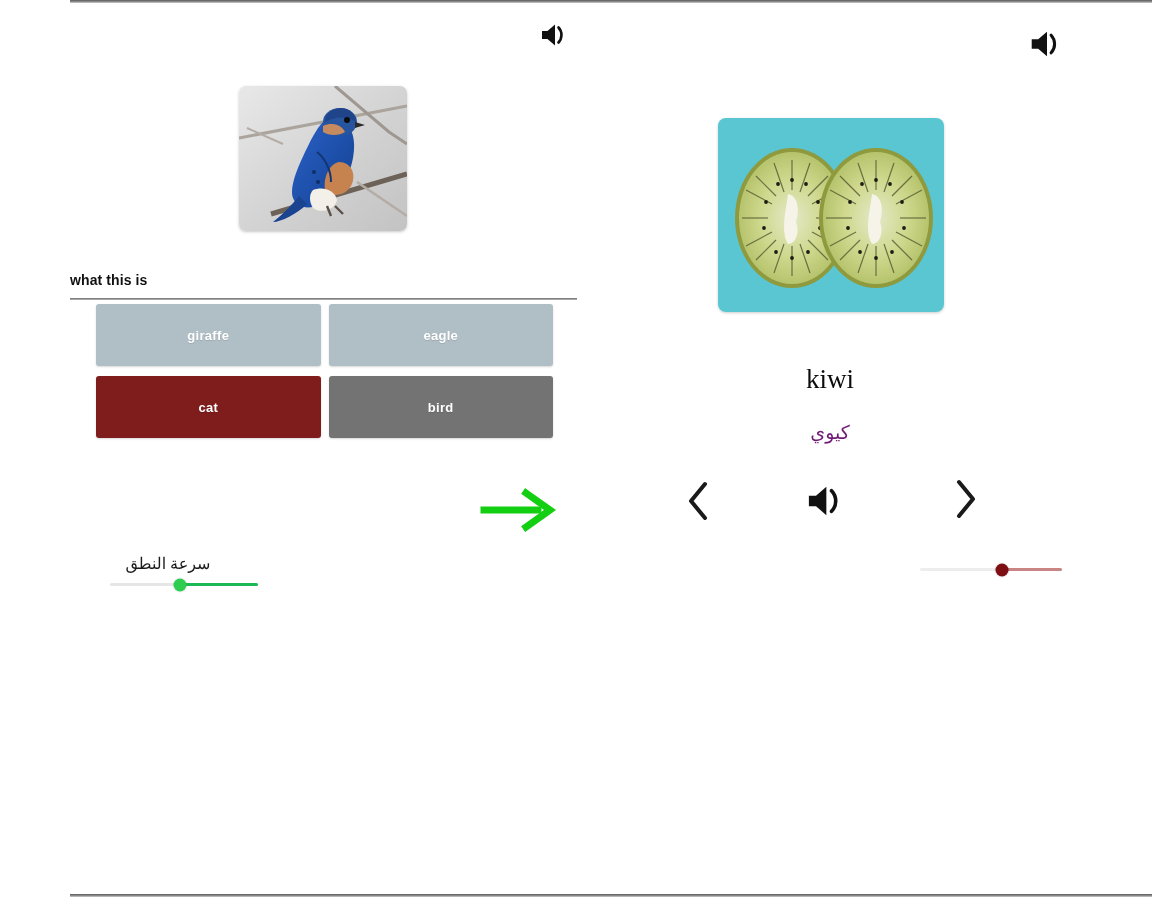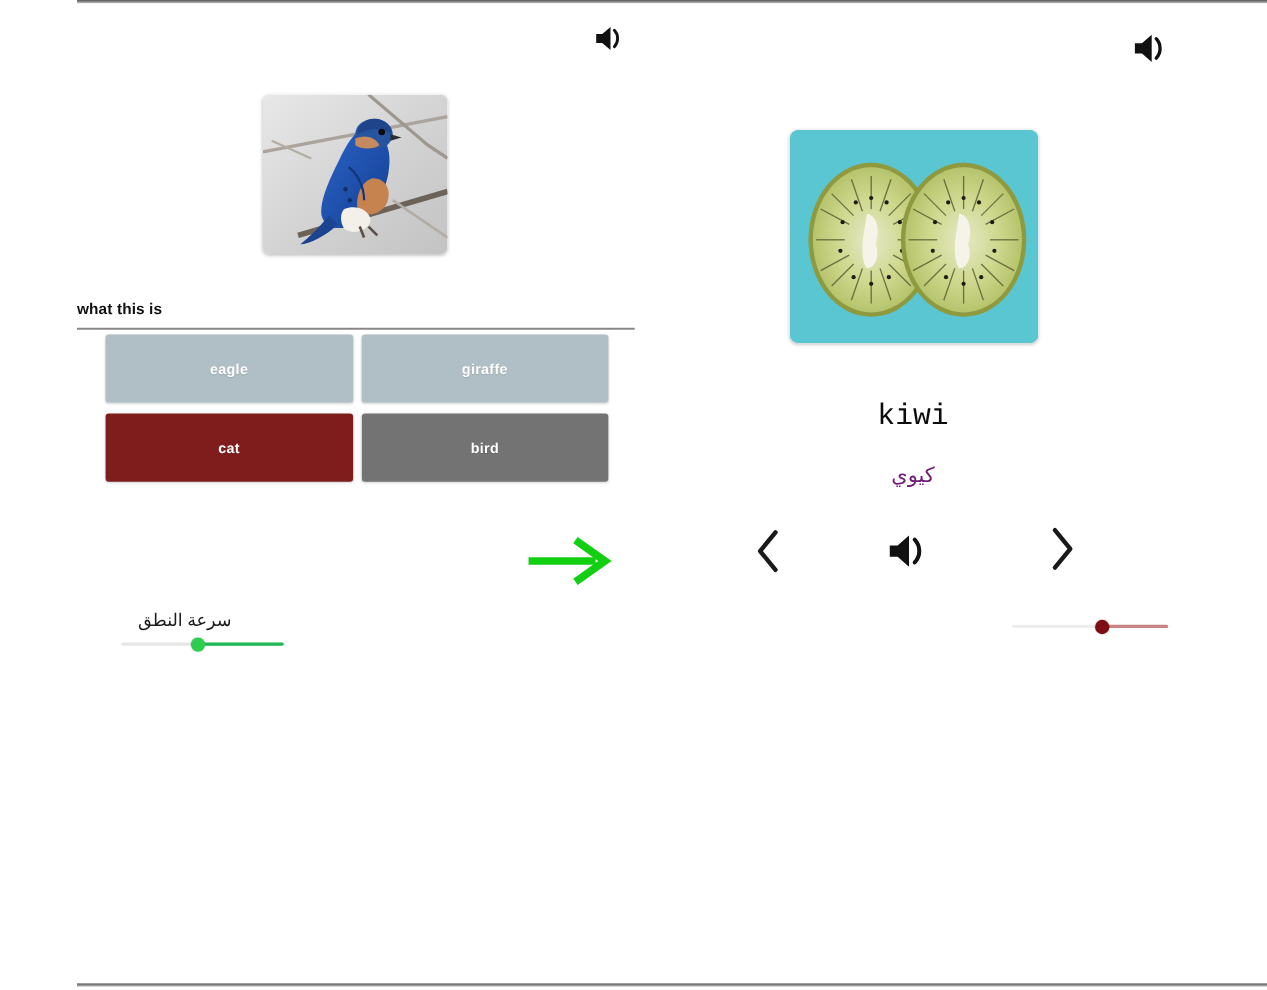--- a/index.html
+++ b/index.html
@@ -160,21 +160,21 @@
     overflow: hidden;
     box-shadow: 0 1px 3px rgba(0,0,0,.2);
   }
   .word-image-wrap svg { display: block; width: 100%; height: 100%; }
 
   .word-en {
     position: absolute;
     left: 0; top: 358px;
     width: 380px;
     text-align: center;
-    font-family: Liberation Mono, monospace;
+    font-family: Liberation Serif, serif;
     font-size: 27px;
     color: #0c0c0c;
   }
   .word-ar {
     position: absolute;
     left: 0; top: 415px;
     width: 380px;
     text-align: center;
     direction: rtl;
     font-family: "DejaVu Sans", sans-serif;
@@ -267,22 +267,22 @@
         <circle cx="79" cy="96" r="2" fill="#0f2f66"></circle>
 
         <path d="M88 120 L92 130 M96 120 L104 128" stroke="#5b5048" stroke-width="2.4" fill="none"></path>
       </svg>
     </div>
 
     <div class="quiz-prompt">what this is</div>
     <div class="quiz-divider"></div>
 
     <div class="options-grid">
+      <button class="option-btn neutral">giraffe</button>
       <button class="option-btn neutral">eagle</button>
-      <button class="option-btn neutral">giraffe</button>
       <button class="option-btn wrong">cat</button>
       <button class="option-btn correct">bird</button>
     </div>
 
     <button id="next-arrow" aria-label="next question">
       <svg width="78" height="52" viewBox="0 0 78 52">
         <path d="M4 26 H58" stroke="#12cf12" stroke-width="7" stroke-linecap="square" fill="none"></path>
         <path d="M46 9 L70 26 L46 43" stroke="#12cf12" stroke-width="7" fill="none" stroke-linecap="square" stroke-linejoin="miter"></path>
       </svg>
     </button>

